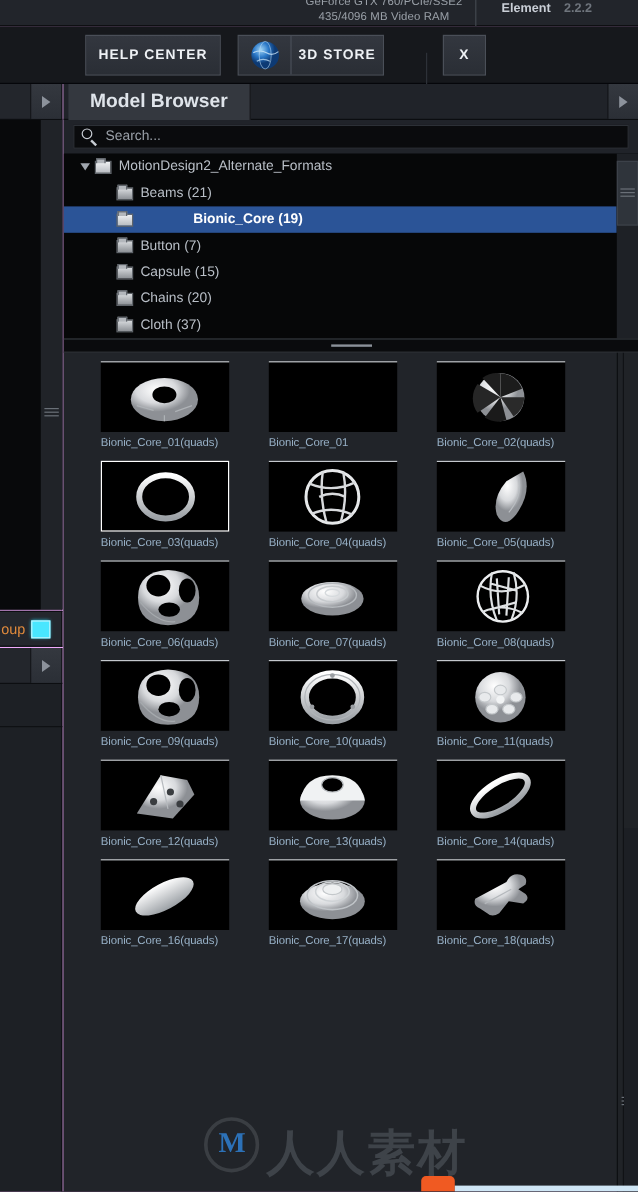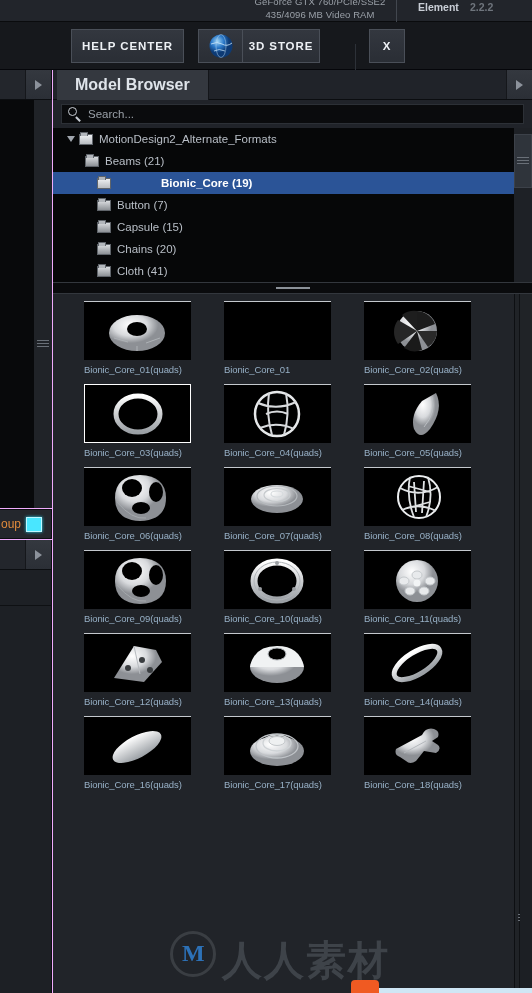--- a/index.html
+++ b/index.html
@@ -384,21 +384,21 @@
       </div>
     </div>
 
     <div id="tree-area">
       <div id="tree-list">
           <div class="tree-row" style="padding-left: 14px;">
             <span class="tw"></span>
             <span class="folder open"></span>
             <span>MotionDesign2_Alternate_Formats</span>
           </div>
-          <div class="tree-row" style="padding-left: 32px;">
+          <div class="tree-row" style="padding-left: 44px;">
             <span class="folder"></span>
             <span>Beams (21)</span>
           </div>
           <div class="tree-row sel" style="padding-left: 44px;">
             <span class="folder open"></span>
             <span>Bionic_Core (19)</span>
           </div>
           <div class="tree-row" style="padding-left: 44px;">
             <span class="folder"></span>
             <span>Button (7)</span>
@@ -406,21 +406,21 @@
           <div class="tree-row" style="padding-left: 44px;">
             <span class="folder"></span>
             <span>Capsule (15)</span>
           </div>
           <div class="tree-row" style="padding-left: 44px;">
             <span class="folder"></span>
             <span>Chains (20)</span>
           </div>
           <div class="tree-row" style="padding-left: 44px;">
             <span class="folder"></span>
-            <span>Cloth (41)</span>
+            <span>Cloth (37)</span>
           </div>
         </div>
       <div id="tree-scroll">
         <div id="tree-thumb">
           <div class="grip" style="left:2px;top:22px;">
             <i></i>
               <i></i>
               <i></i>
           </div>
         </div>

